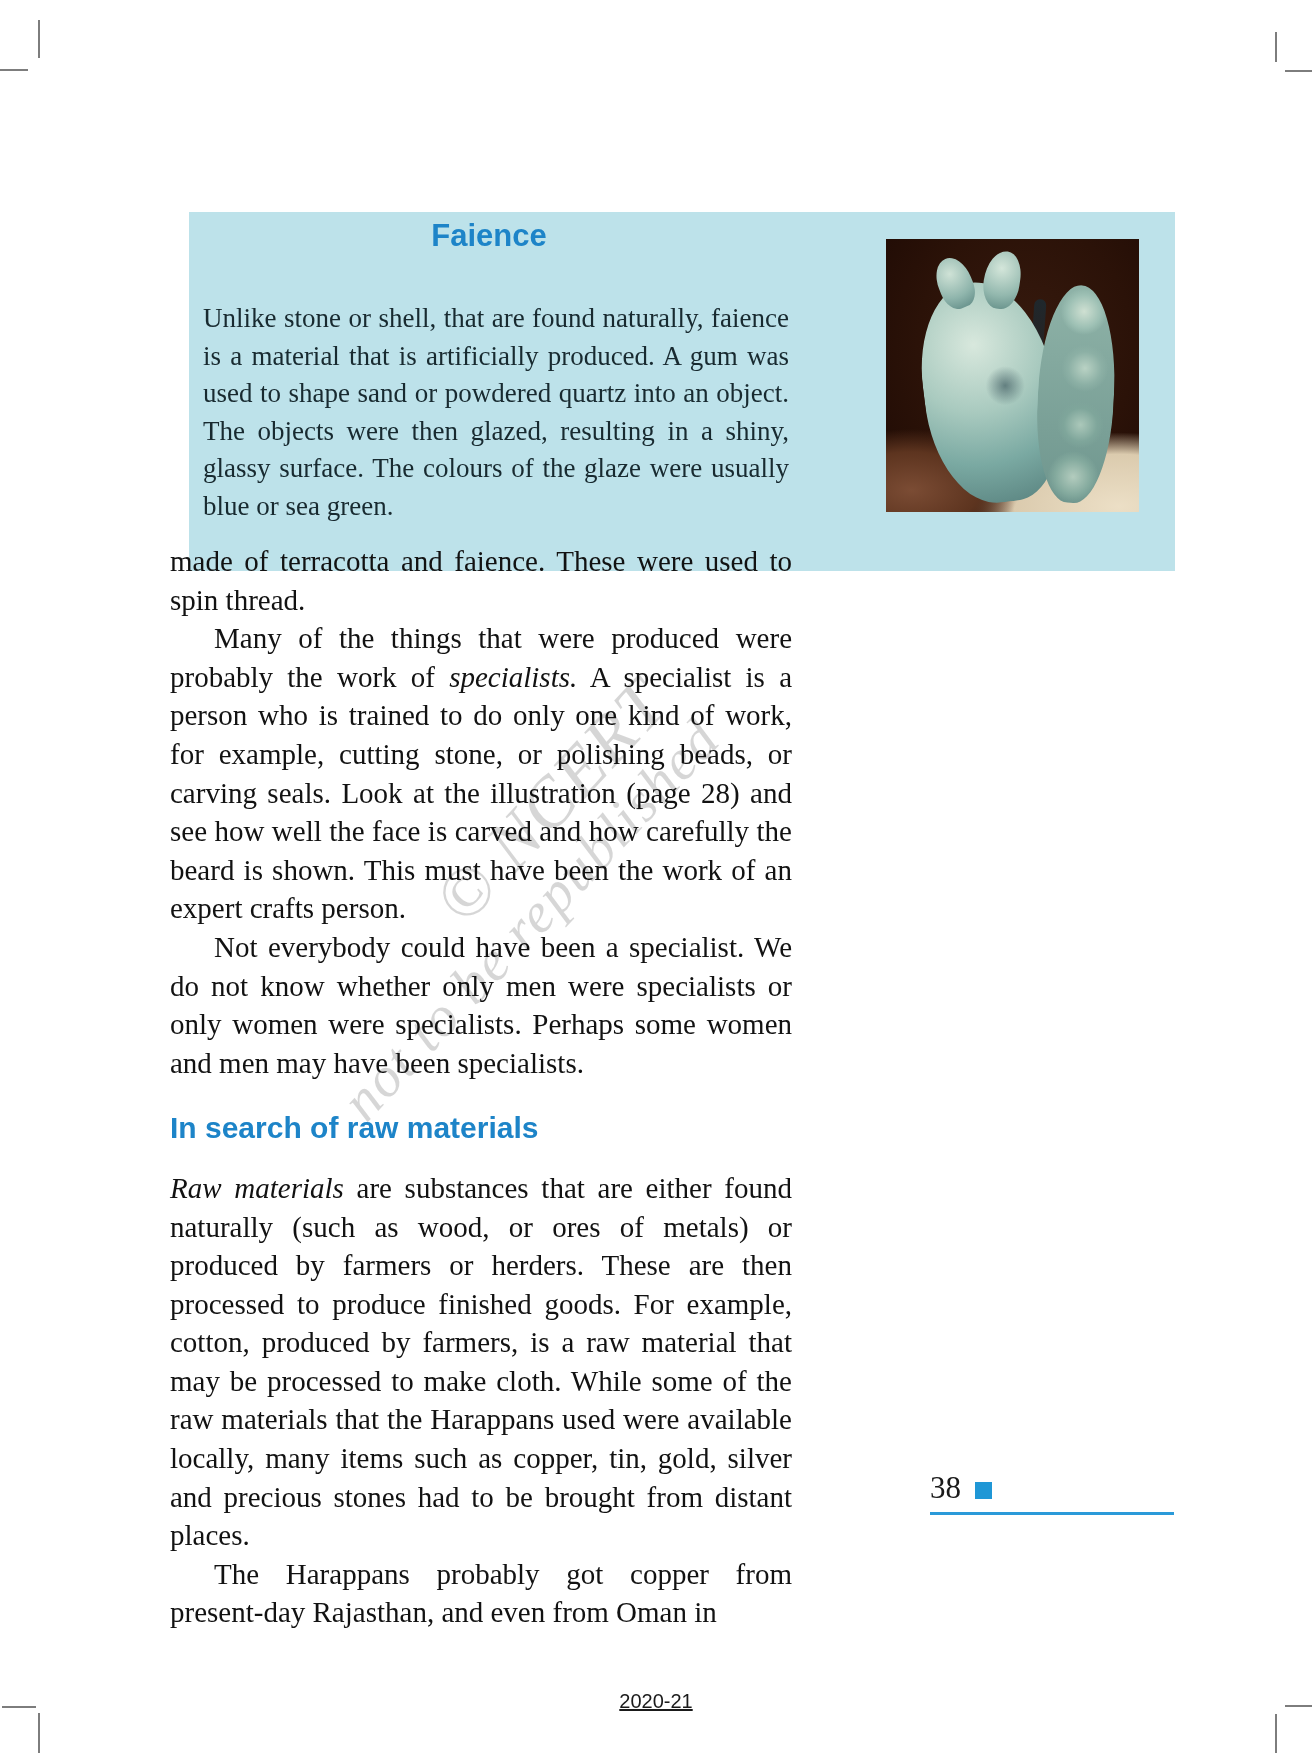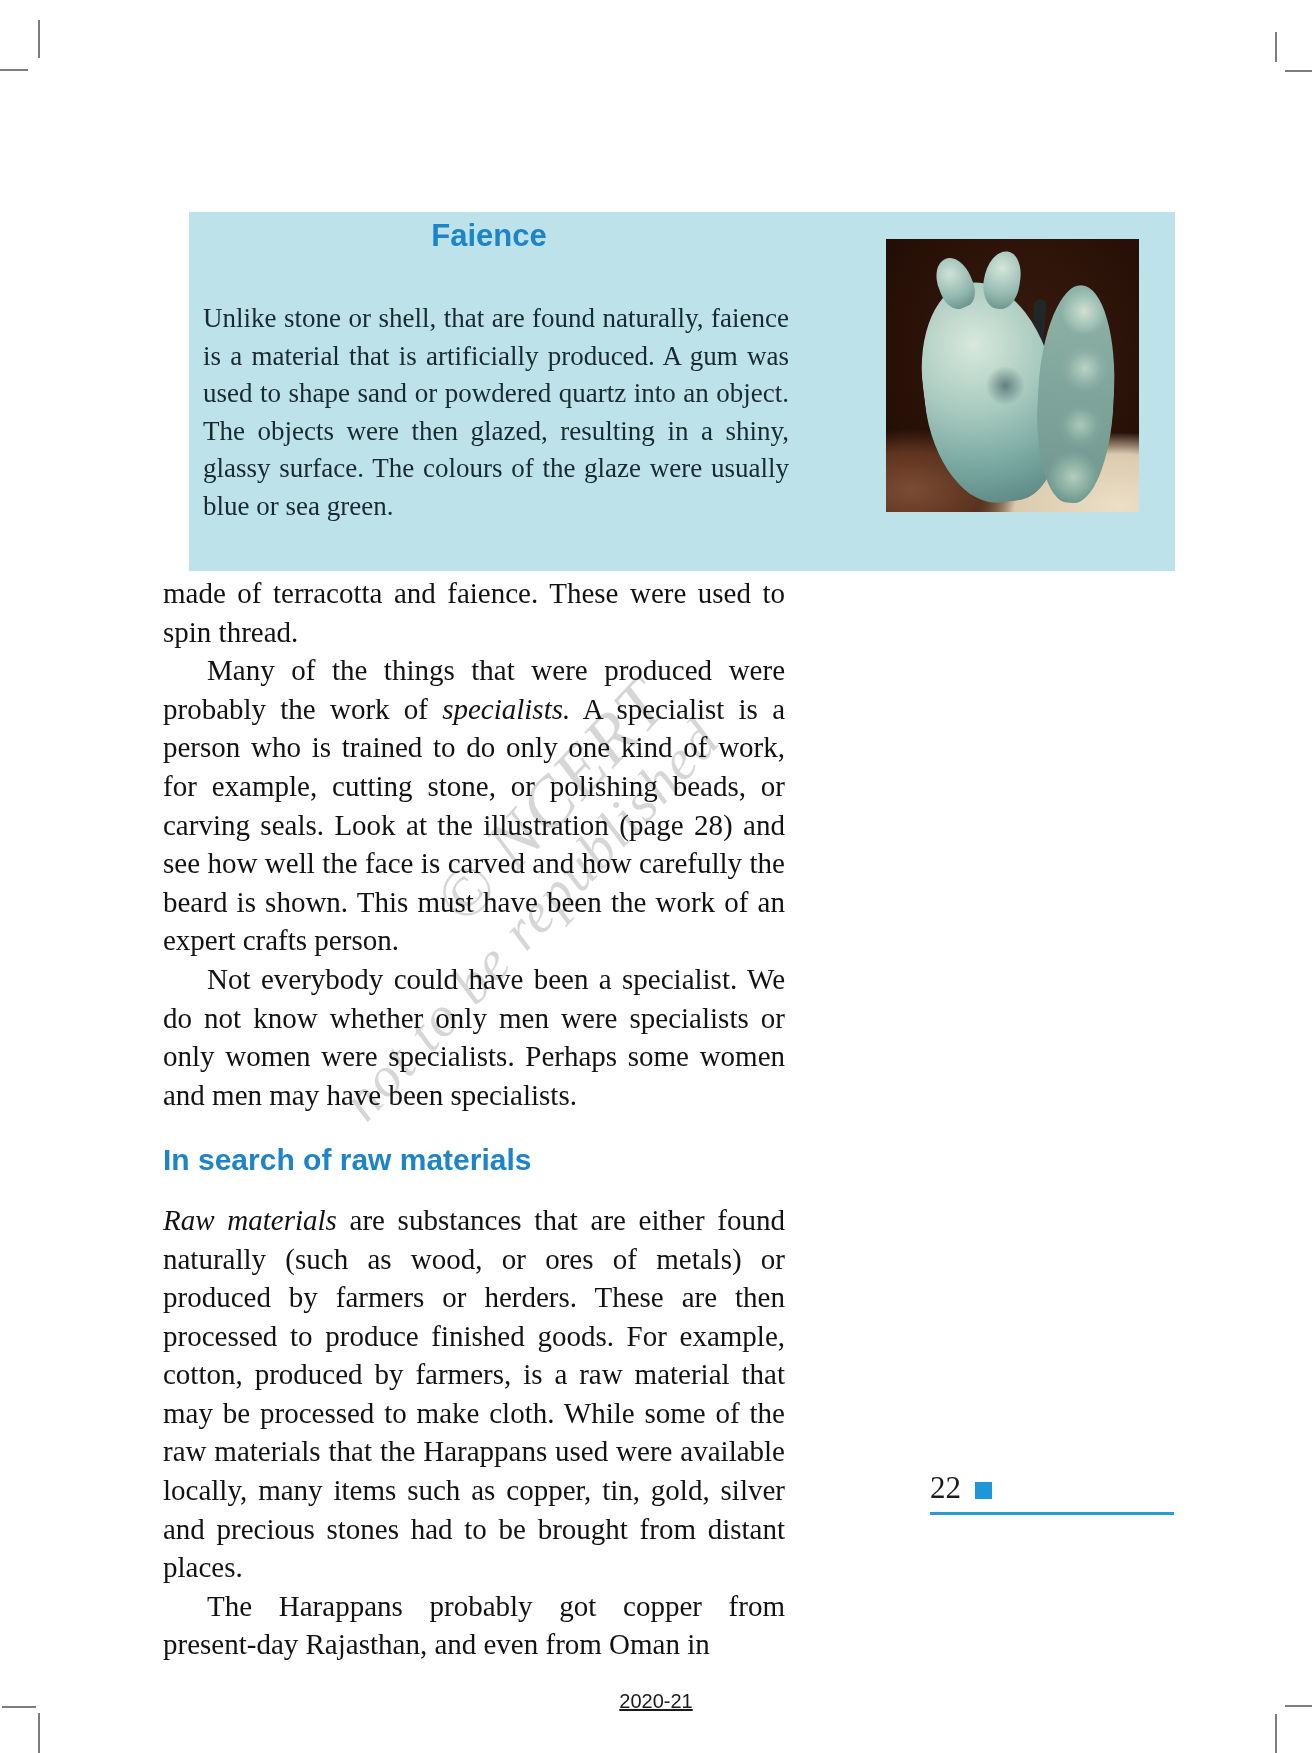--- a/index.html
+++ b/index.html
@@ -78,22 +78,22 @@
       linear-gradient(180deg,#8fb3a8 0%, #6f968e 100%);
   }
   .fig-streak{
     left:142px;top:60px;width:12px;height:190px;border-radius:6px;
     transform:rotate(4deg);
     background:linear-gradient(180deg, rgba(25,45,55,0.75), rgba(25,45,55,0.25) 60%, rgba(25,45,55,0.7));
   }
 
   
   .main-col{
-    position:absolute;left:163px;top:542px;width:622px;z-index:2;
-    font-size:29px;line-height:38.6px;color:#121212;text-align:justify;margin-top:32px;
+    position:absolute;left:170px;top:542px;width:622px;z-index:2;
+    font-size:29px;line-height:38.6px;color:#121212;text-align:justify;
   }
   .main-col p{margin:0;}
   .main-col p.indent{text-indent:44px;}
   .section-heading{
     margin:27px 0 21px 0;
     font-family:"Liberation Sans", sans-serif;font-weight:bold;
     font-size:30px;color:#1d84c8;text-align:left;text-indent:0;
   }
   .it{font-style:italic;}
 
@@ -149,21 +149,21 @@
     <p>made of terracotta and faience. These were used to spin thread.</p>
     <p class="indent"><span>Many of the things that were produced were probably the work of </span><span class="it">specialists.</span><span> A specialist is a person who is trained to do only one kind of work, for example, cutting stone, or polishing beads, or carving seals. Look at the illustration (page 28) and see how well the face is carved and how carefully the beard is shown. This must have been the work of an expert crafts person.</span></p>
     <p class="indent">Not everybody could have been a specialist. We do not know whether only men were specialists or only women were specialists. Perhaps some women and men may have been specialists.</p>
     <h2 class="section-heading">In search of raw materials</h2>
     <p><span class="it">Raw materials</span><span> are substances that are either found naturally (such as wood, or ores of metals) or produced by farmers or herders. These are then processed to produce finished goods. For example, cotton, produced by farmers, is a raw material that may be processed to make cloth. While some of the raw materials that the Harappans used were available locally, many items such as copper, tin, gold, silver and precious stones had to be brought from distant places.</span></p>
     <p class="indent">The Harappans probably got copper from present-day Rajasthan, and even from Oman in</p>
   </div>
 
   <div class="pagenum-block">
     <div class="pagenum-row">
-      <span class="pagenum">22</span>
+      <span class="pagenum">38</span>
       <span class="pagenum-square"></span>
     </div>
     <div class="pagenum-rule"></div>
   </div>
 
   <div class="footer">2020-21</div>
 
 </div>
 
 </body></html>

